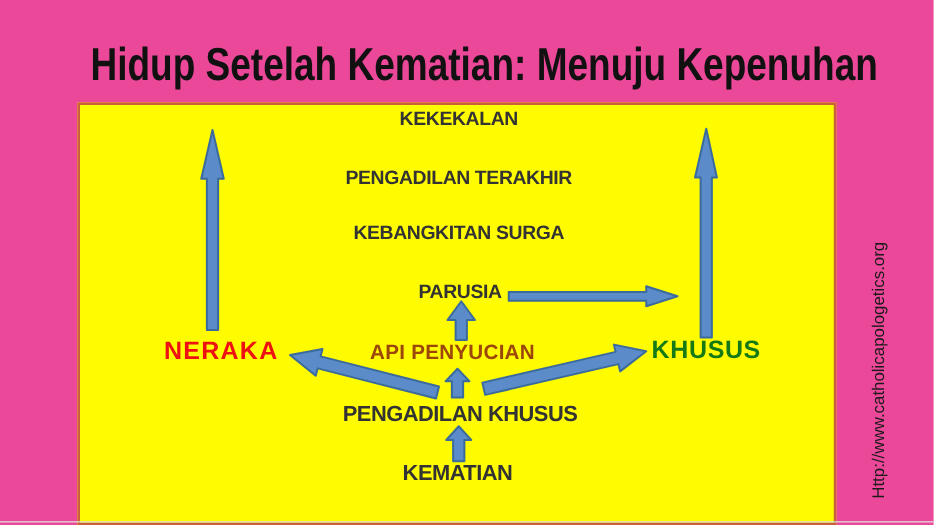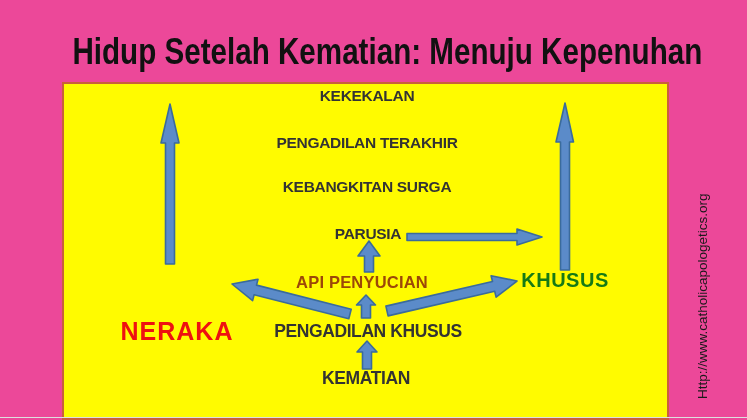--- a/index.html
+++ b/index.html
@@ -61,21 +61,21 @@
   .lbl{
     position:absolute;
     transform:translateX(-50%);
     font-weight:700;
     font-size:15.5px;
     letter-spacing:-0.3px;
     line-height:1.1;
     color:var(--label-default);
     white-space:nowrap;
   }
-  .lbl.neraka{color:var(--neraka);font-size:25px;letter-spacing:1px;margin-top:48px;}
+  .lbl.neraka{color:var(--neraka);font-size:20px;letter-spacing:1px;}
   .lbl.api{color:var(--api-penyucian);font-size:16.5px;letter-spacing:0.2px;}
   .lbl.surga{color:var(--surga);font-size:20px;letter-spacing:0.5px;}
   .lbl.big{font-size:17.5px;letter-spacing:-0.4px;}
   .watermark{
     position:absolute;
     left:694px;top:191px;
     height:208px;width:18px;
     writing-mode:vertical-rl;
     transform:rotate(180deg);
     font-size:13.5px;

